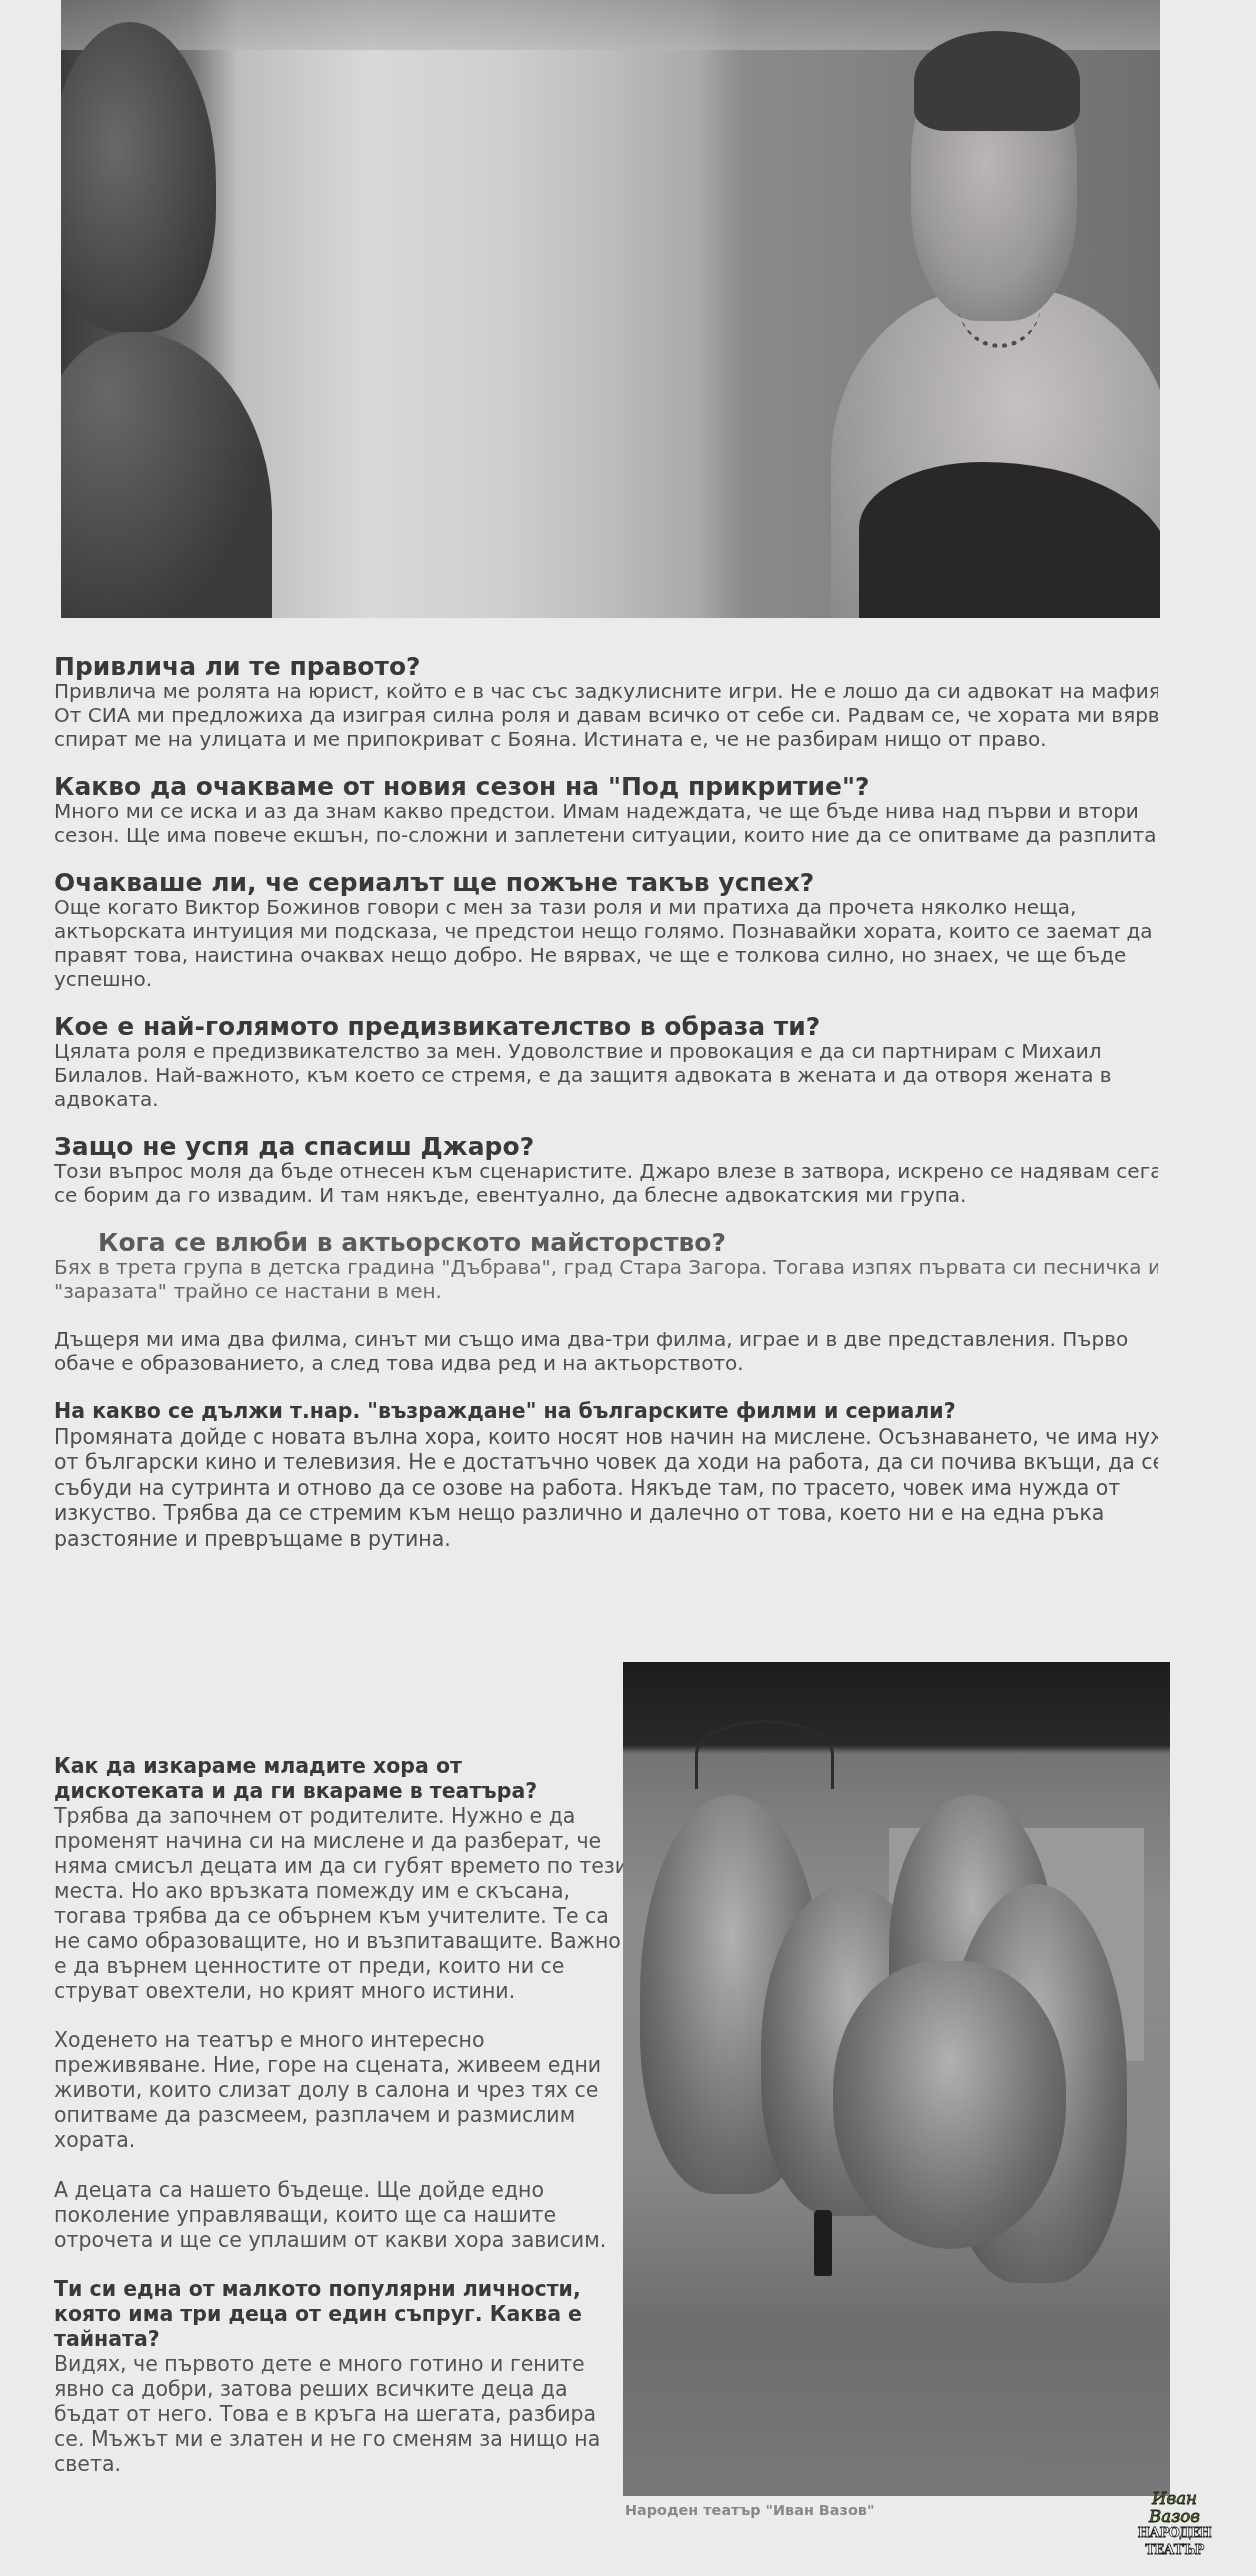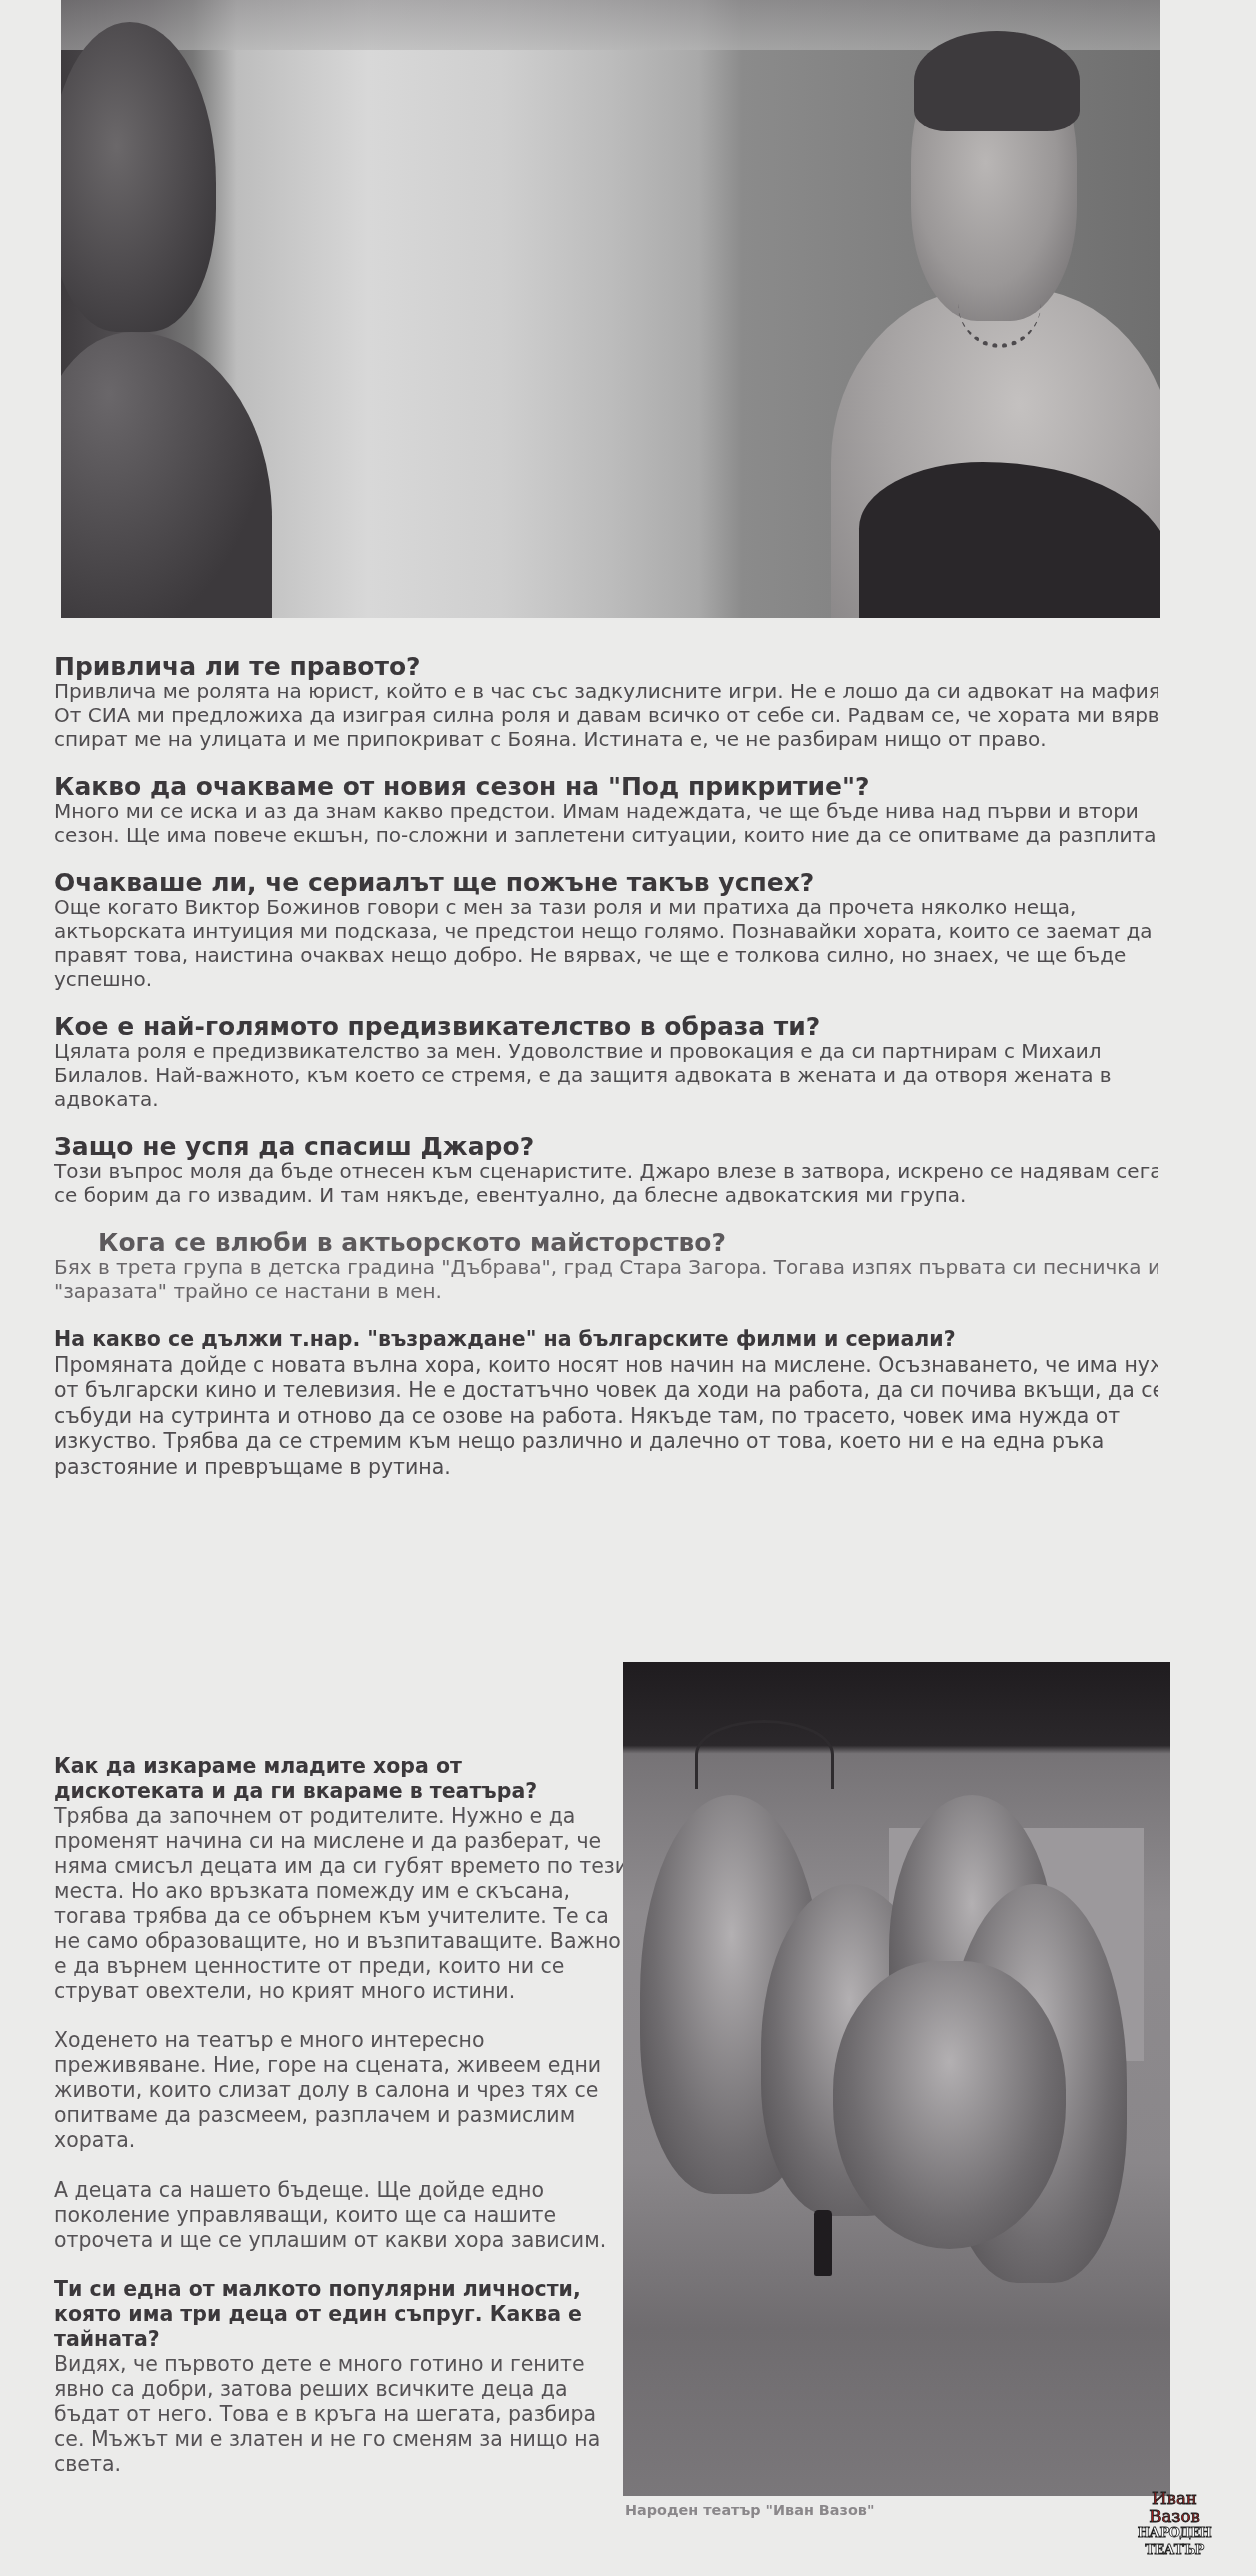--- a/index.html
+++ b/index.html
@@ -62,22 +62,22 @@
     background:radial-gradient(ellipse at 50% 35%,#b3b0b2 0%,#6f6c6f 60%,#4b484b 100%); }
   .photo-stage .hat-stand { position:absolute; left:72px; top:58px; width:133px; height:66px;
     border:3.3px solid #2e2b2e; border-bottom:none; border-radius:50% 50% 0 0; }
   .photo-stage .bottle { position:absolute; left:191px; top:548px; width:17.7px; height:66px;
     background:#1f1c1f; border-radius:4.4px 4.4px 2.2px 2.2px; }
 
   .caption { position:absolute; left:625px; top:2502px; font-size:14.4px; font-weight:bold; color:#8a878a; white-space:nowrap; }
 
   
   .logo { position:absolute; left:1133px; top:2490px; width:83px; height:61px; text-align:center; }
-  .logo .script { font-family:"DejaVu Serif", serif; font-size:16.6px; line-height:17.7px;
-    color:#b91c1c; -webkit-text-stroke:0.8px #222; }
+  .logo .script { font-family:"DejaVu Serif", serif; font-style:italic; font-size:16.6px; line-height:17.7px;
+    color:#4d7c0f; -webkit-text-stroke:0.8px #222; }
   .logo .line { font-family:"DejaVu Serif", serif; font-size:13px; line-height:16.6px; letter-spacing:-0.6px;
     color:#fff; -webkit-text-stroke:0.8px #222; font-weight:bold; }
 </style>
 </head>
 <body>
 
 <div class="photo-top">
   <div class="mirror-top"></div>
   <div class="back-shoulder"></div>
   <div class="back-head"></div>
@@ -129,20 +129,24 @@
     </div>
   </div>
   <div class="qa faded">
     <div class="q">Кога се влюби в актьорското майсторство?</div>
     <div class="a">
       <span>Бях в трета група в детска градина "Дъбрава", град Стара Загора. Тогава изпях първата си песничка и</span>
       <span>"заразата" трайно се настани в мен.</span>
     </div>
   </div>
   <div class="qa">
+    <div class="a">
+      <span>Дъщеря ми има два филма, синът ми също има два-три филма, играе и в две представления. Първо</span>
+      <span>обаче е образованието, а след това идва ред и на актьорството.</span>
+    </div>
   </div>
   <div class="qa big">
     <div class="q">На какво се дължи т.нар. "възраждане" на българските филми и сериали?</div>
     <div class="a">
       <span>Промяната дойде с новата вълна хора, които носят нов начин на мислене. Осъзнаването, че има нужда</span>
       <span>от български кино и телевизия. Не е достатъчно човек да ходи на работа, да си почива вкъщи, да се</span>
       <span>събуди на сутринта и отново да се озове на работа. Някъде там, по трасето, човек има нужда от</span>
       <span>изкуство. Трябва да се стремим към нещо различно и далечно от това, което ни е на една ръка</span>
       <span>разстояние и превръщаме в рутина.</span>
     </div>

